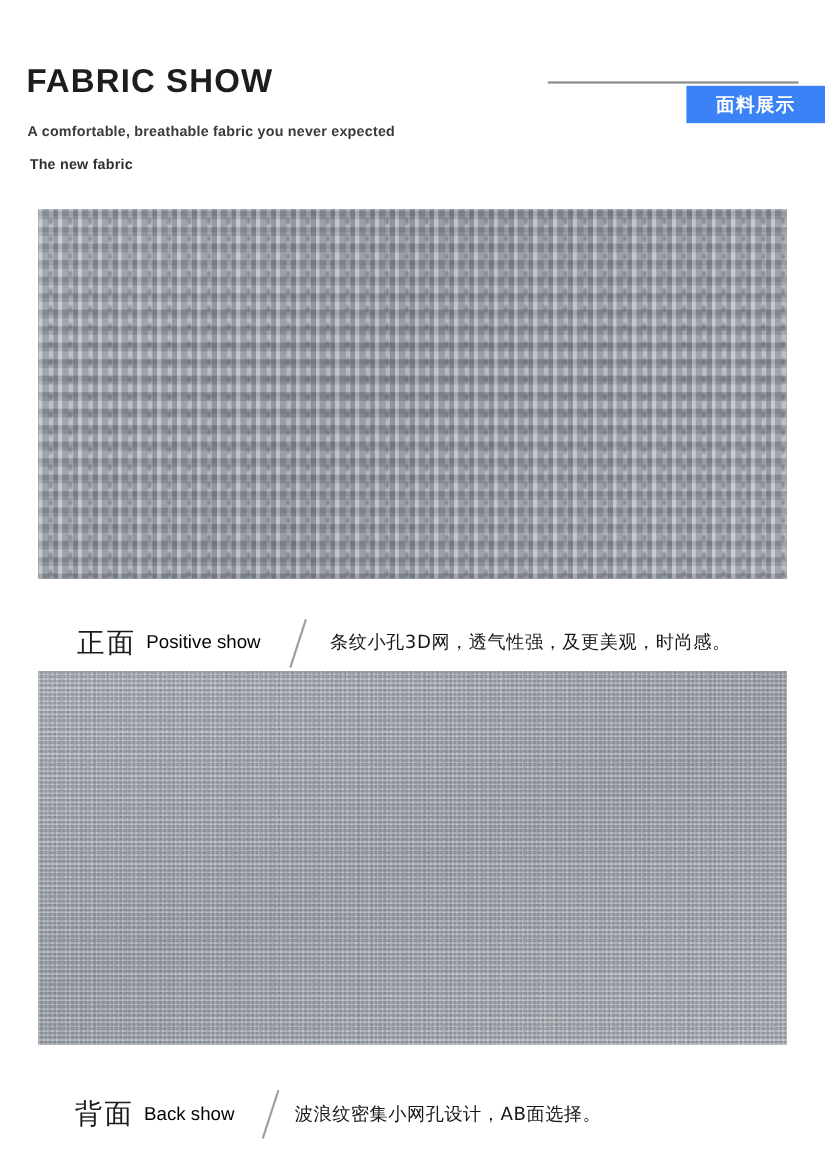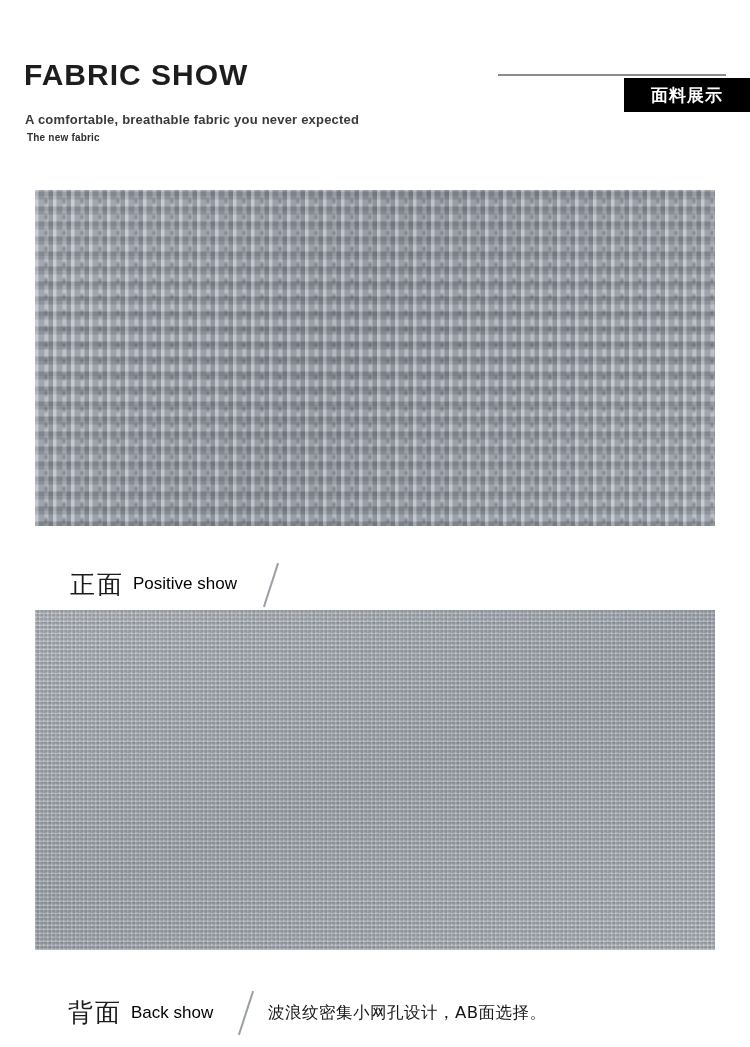--- a/index.html
+++ b/index.html
@@ -42,41 +42,41 @@
     left: 25px;
     top: 112px;
     font-size: 13px;
     color: #3a3a3a;
     font-weight: bold;
     letter-spacing: 0.2px;
   }
   .title-sub2 {
     position: absolute;
     left: 27px;
-    top: 132px;
-    font-size: 10px;
+    top: 142px;
+    font-size: 13px;
     color: #2f2f2f;
     font-weight: bold;
     letter-spacing: 0.2px;
   }
   .header-rule {
     position: absolute;
     left: 498px;
     top: 74px;
     width: 228px;
     height: 2px;
     background: #8c8c8c;
   }
   .badge {
     position: absolute;
     right: 0px;
     top: 78px;
     width: 126px;
     height: 34px;
-    background: #000000;
+    background: #3b82f6;
     color: #ffffff;
     font-size: 17px;
     letter-spacing: 1px;
     display: flex;
     align-items: center;
     justify-content: center;
     font-family: "DejaVu Sans", sans-serif;
     font-weight: bold;
   }
 
@@ -199,20 +199,21 @@
     <div class="header-rule"></div>
     <div class="badge">面料展示</div>
   </div>
 
   <div class="swatch swatch-front"></div>
 
   <div class="caption caption-front">
     <div class="cap-cn">正面</div>
     <div class="cap-en">Positive show</div>
     <div class="cap-slash"></div>
+    <div class="cap-desc">条纹小孔3D网，透气性强，及更美观，时尚感。</div>
   </div>
 
   <div class="swatch swatch-back"></div>
 
   <div class="caption caption-back">
     <div class="cap-cn">背面</div>
     <div class="cap-en">Back show</div>
     <div class="cap-slash"></div>
     <div class="cap-desc">波浪纹密集小网孔设计，AB面选择。</div>
   </div>

